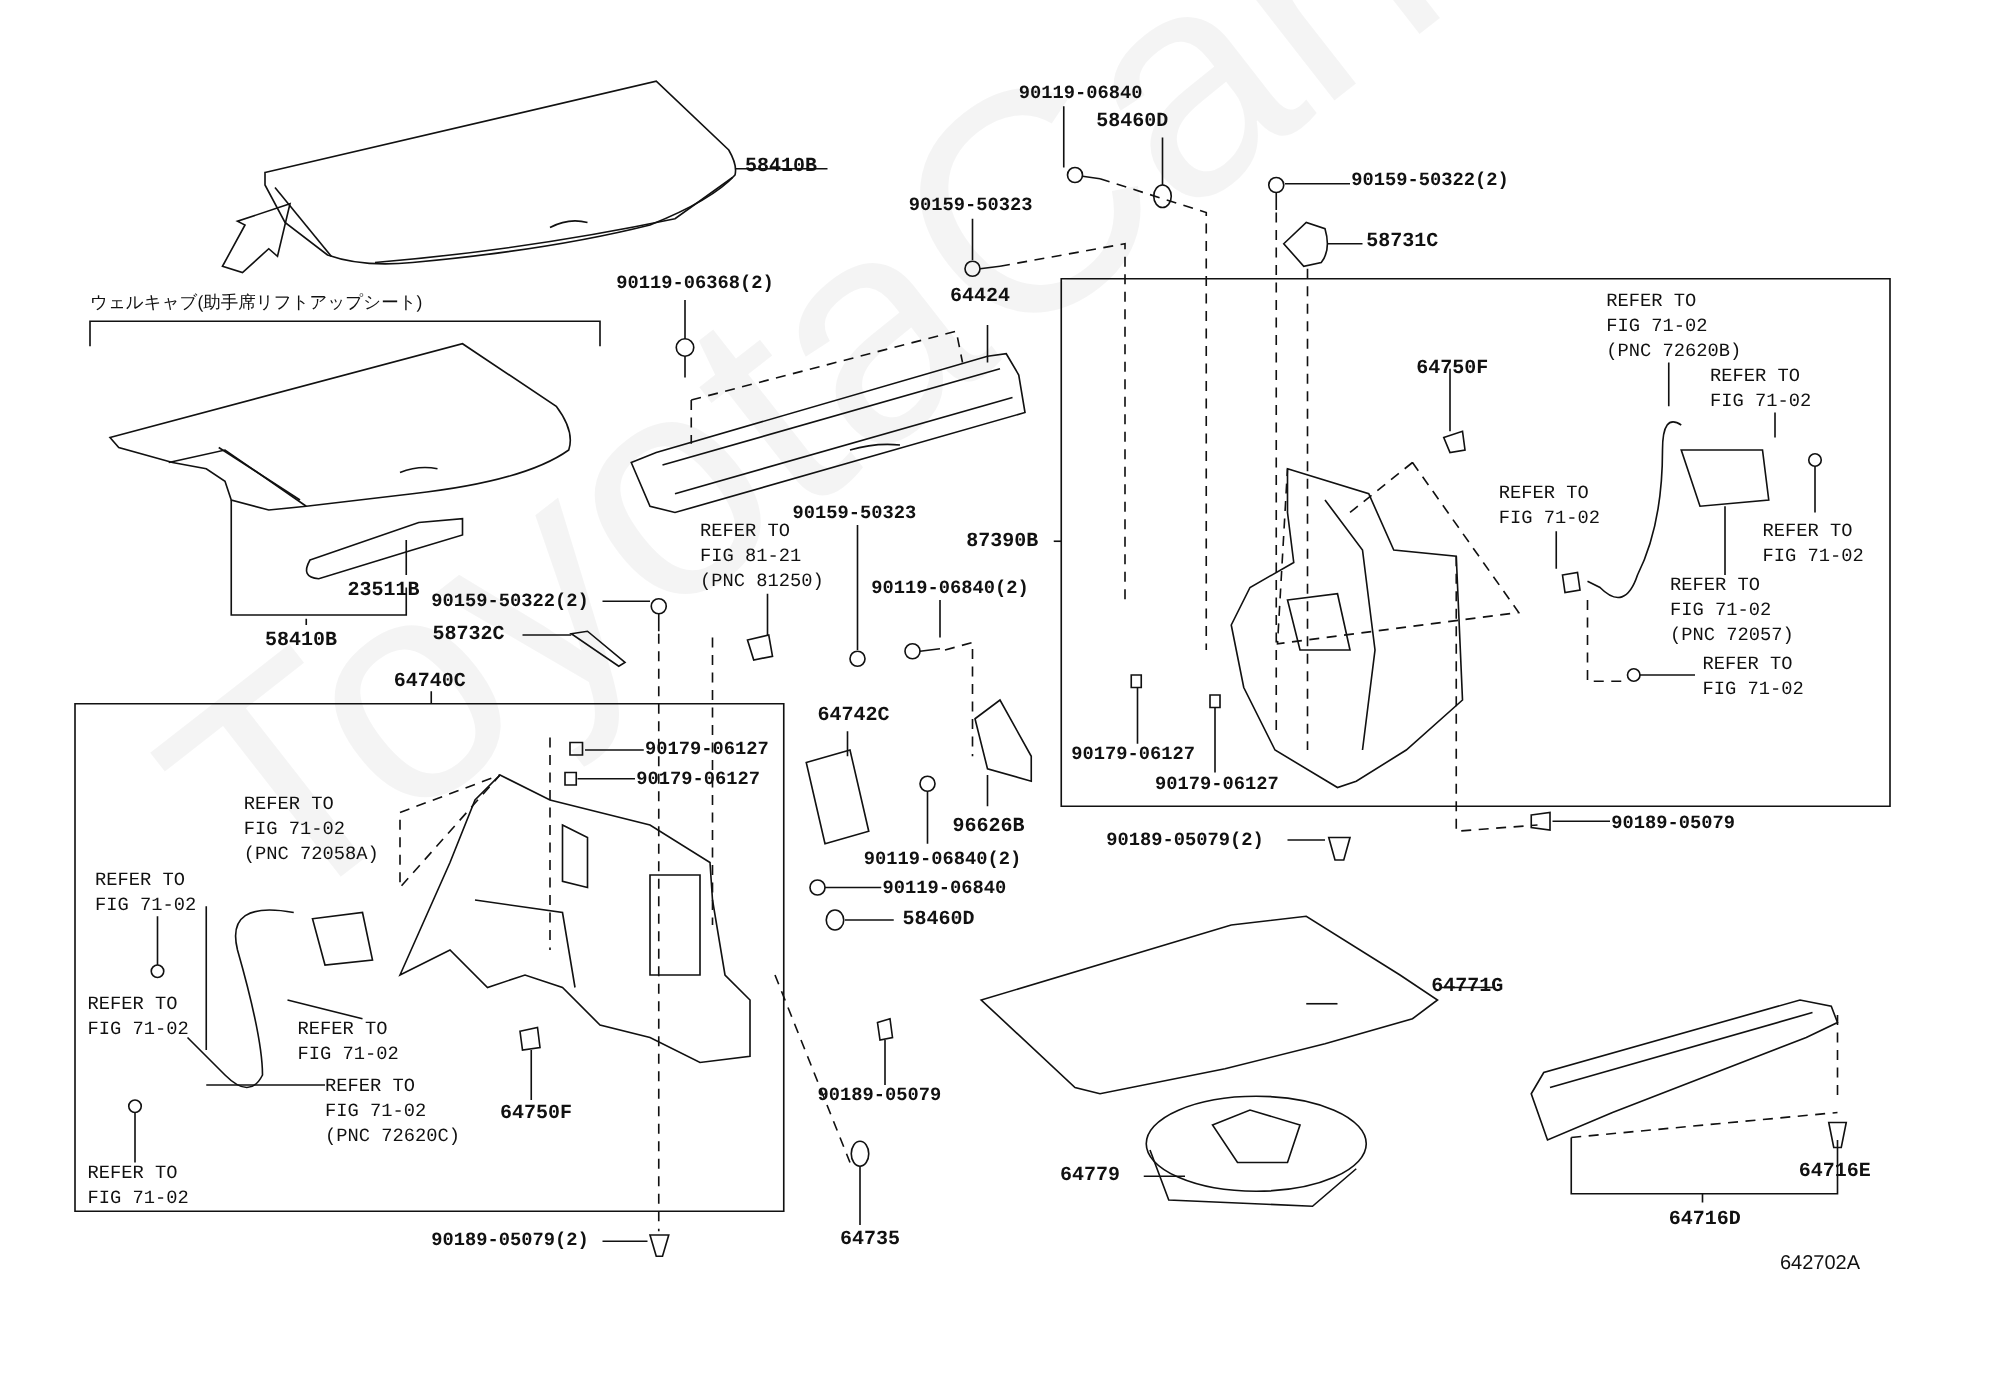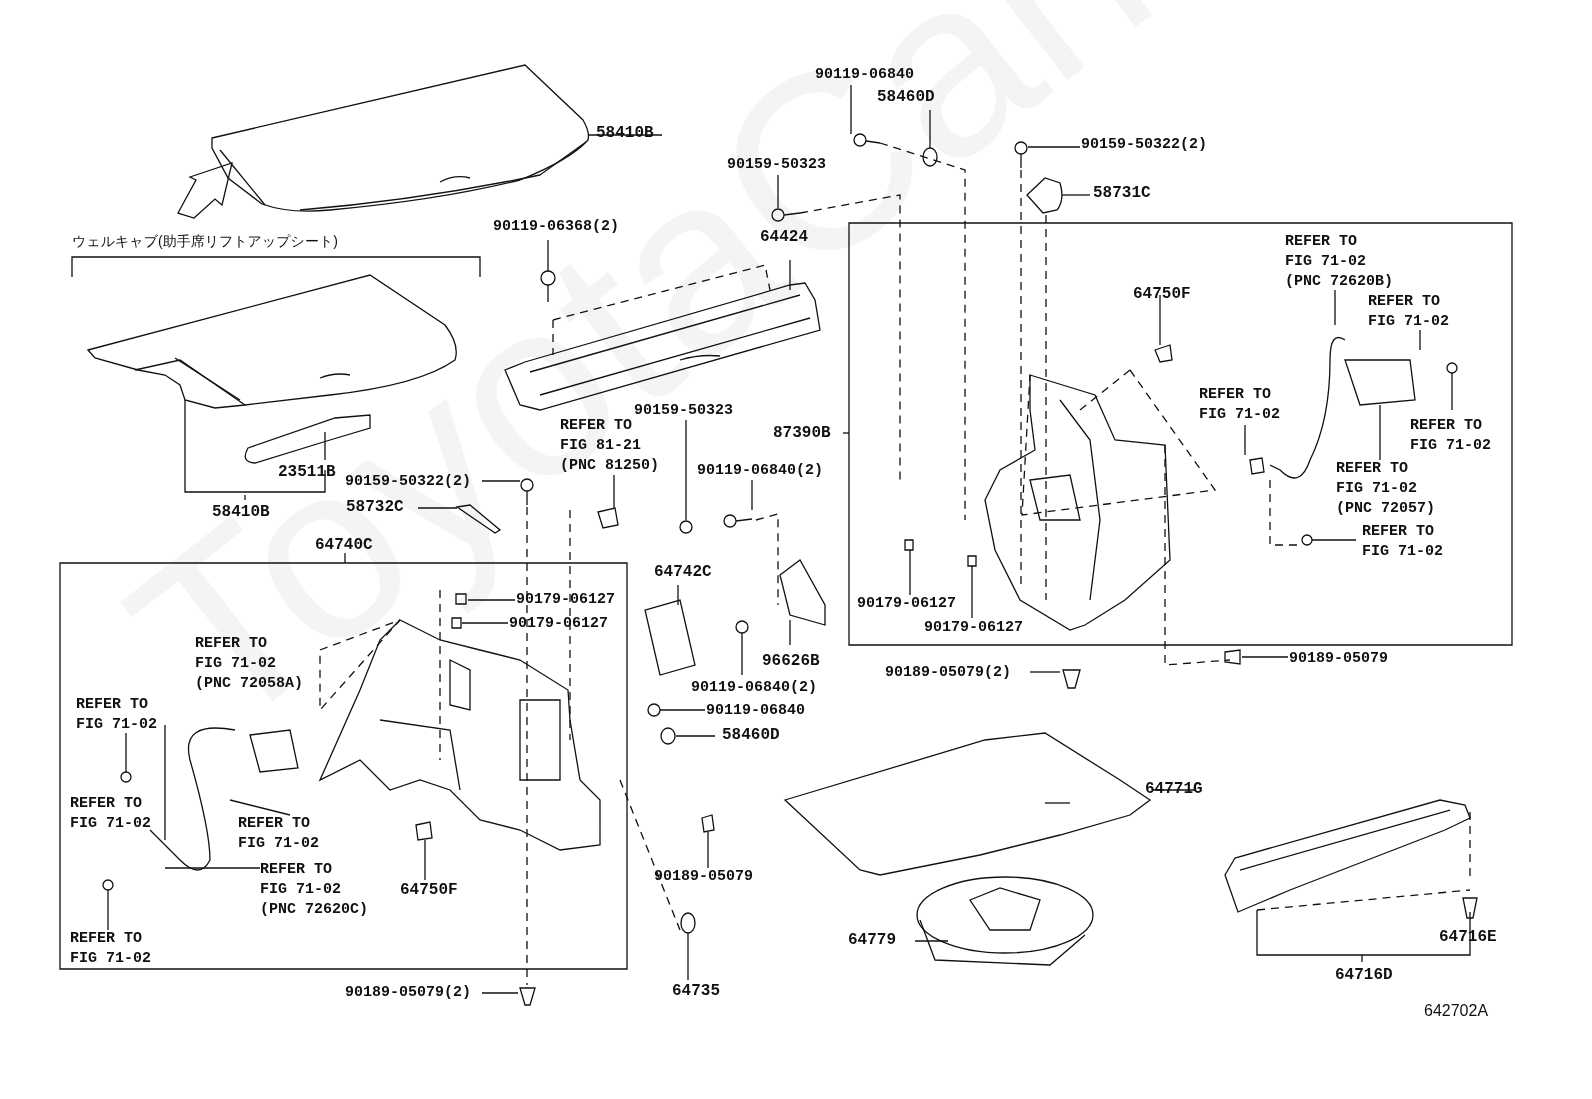--- a/index.html
+++ b/index.html
@@ -1,20 +1,20 @@
 <!DOCTYPE html>
 <html><head>
 <meta charset="utf-8">
 <style>
   html, body { margin:0; padding:0; background:#ffffff; }
   body { width:1592px; height:1099px; position:relative; overflow:hidden; font-family:"DejaVu Sans Mono", monospace; color:#111; }
   #canvas { position:absolute; left:0; top:0; width:1592px; height:1099px; }
   .lbl { position:absolute; font-family:"Liberation Mono","DejaVu Sans Mono",monospace; font-size:15px; font-weight:bold; color:#111; white-space:nowrap; line-height:19px; cursor:pointer; }
   .lbl.big { font-size:16px; }
-  .lbl.ref { font-size:15px; font-weight:bold; line-height:20px; white-space:pre; }
+  .lbl.ref { font-size:15px; font-weight:normal; line-height:20px; white-space:pre; }
   .lbl.jp { font-family:Liberation Sans, sans-serif; font-weight:normal; font-size:14px; }
   .lbl.fig { font-family:"Liberation Sans", sans-serif; font-weight:normal; font-size:16px; }
   .watermark { position:absolute; left:80px; top:560px; font-family:"Liberation Sans", sans-serif; font-size:250px; color:rgba(0,0,0,0.045); transform:rotate(-38deg); transform-origin:left top; white-space:nowrap; pointer-events:none; }
   svg * { vector-effect:non-scaling-stroke; }
 </style>
 </head>
 <body>
 
 <div class="watermark">ToyotaCarMine.ru</div>
 

